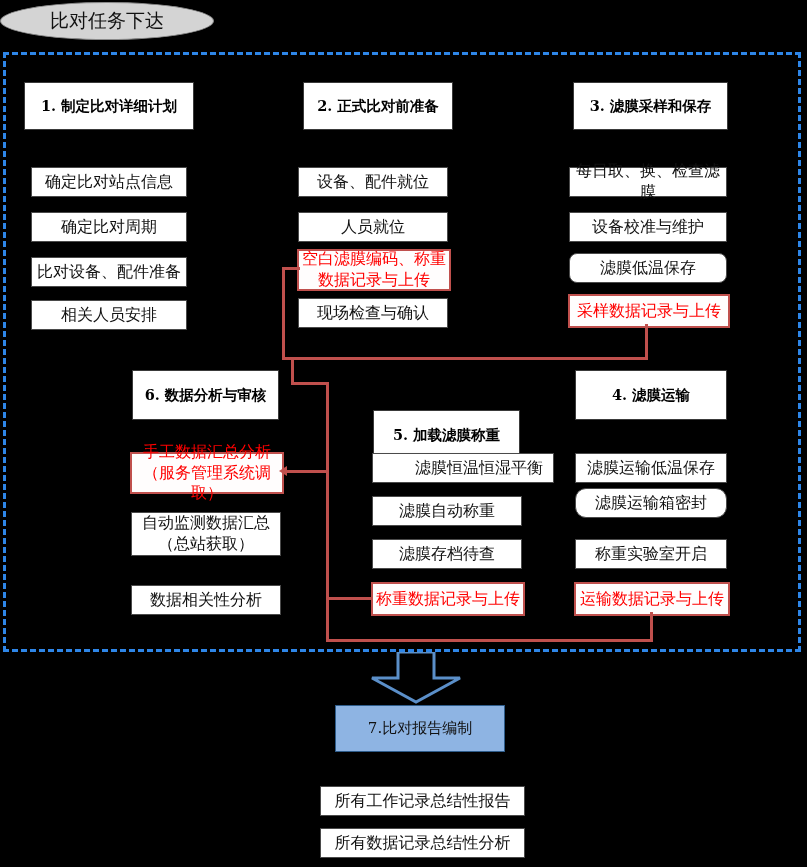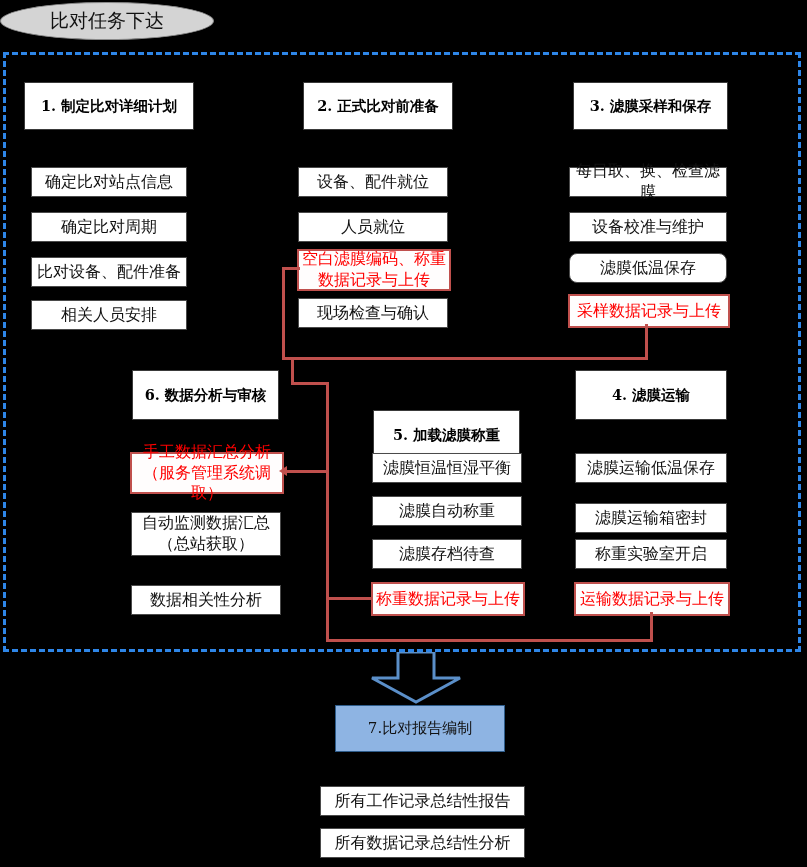--- a/index.html
+++ b/index.html
@@ -137,40 +137,40 @@
     <span>自动监测数据汇总
 （总站获取）</span>
   </div>
   <div class="task-box" style="left:131px;top:585px;width:148px;height:28px;">
     <span>数据相关性分析</span>
   </div>
 
   <div class="hdr-box" style="left:373px;top:386px;width:145px;height:48px;margin-top:24px;">
     <span>5. 加载滤膜称重</span>
   </div>
-  <div class="task-box" style="left:372px;top:453px;width:148px;height:28px;">
+  <div class="task-box" style="left:372px;top:453px;width:148px;height:28px;padding-left:32px;">
     <span>滤膜恒温恒湿平衡</span>
   </div>
   <div class="task-box" style="left:372px;top:496px;width:148px;height:28px;">
     <span>滤膜自动称重</span>
   </div>
   <div class="task-box" style="left:372px;top:539px;width:148px;height:28px;">
     <span>滤膜存档待查</span>
   </div>
   <div class="task-box red" style="left:371px;top:582px;width:150px;height:30px;">
     <span>称重数据记录与上传</span>
   </div>
 
   <div class="hdr-box" style="left:575px;top:370px;width:150px;height:48px;">
     <span>4. 滤膜运输</span>
   </div>
   <div class="task-box" style="left:575px;top:453px;width:150px;height:28px;">
     <span>滤膜运输低温保存</span>
   </div>
-  <div class="task-box" style="left:575px;top:503px;width:150px;height:28px;">
+  <div class="task-box" style="left:575px;top:488px;width:150px;height:28px;border-radius:11px;">
     <span>滤膜运输箱密封</span>
   </div>
   <div class="task-box" style="left:575px;top:539px;width:150px;height:28px;">
     <span>称重实验室开启</span>
   </div>
   <div class="task-box red" style="left:574px;top:582px;width:152px;height:30px;">
     <span>运输数据记录与上传</span>
   </div>
 
   <div class="rl v" style="left:645px;top:324px;height:36px;"></div>

